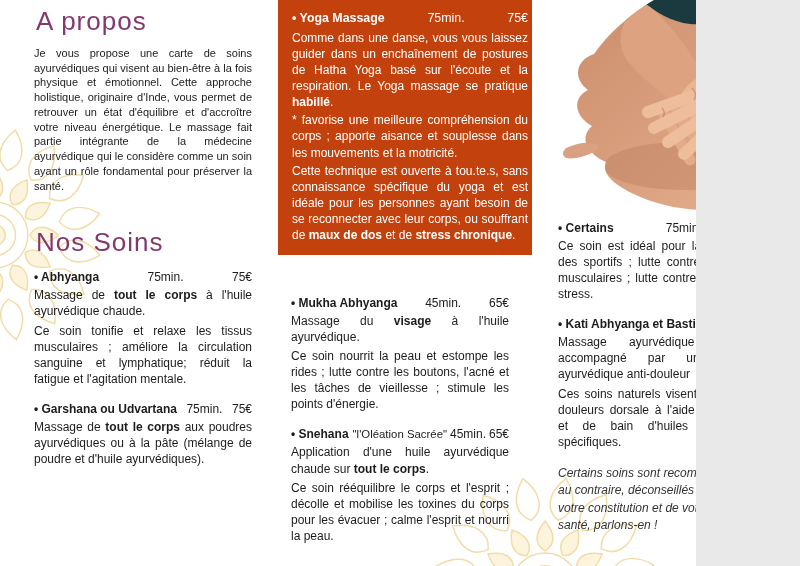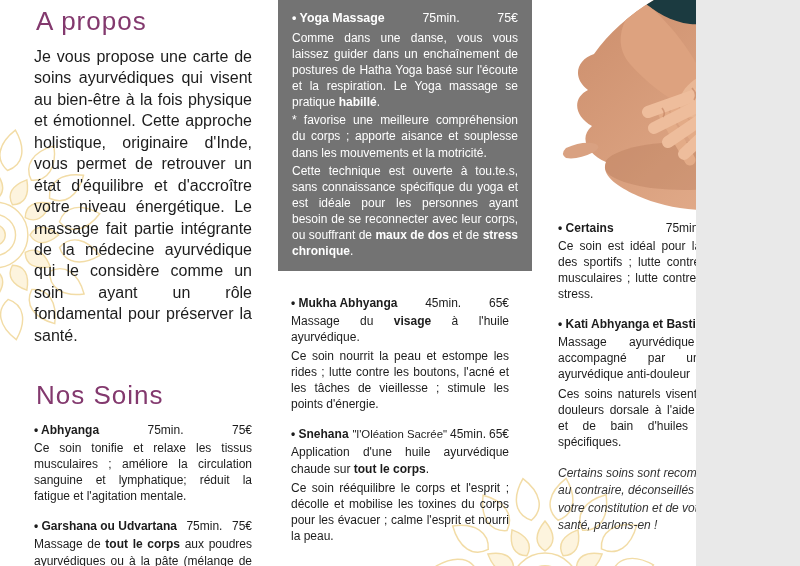--- a/index.html
+++ b/index.html
@@ -6,33 +6,33 @@
   .page{position:relative;width:696px;height:566px;background:#ffffff;overflow:hidden;
         font-family:"Liberation Sans","DejaVu Sans",sans-serif;color:#1c1c1c;}
   .mandala{position:absolute;pointer-events:none;}
   .mandala-left{left:-118px;top:122px;width:226px;height:226px;}
   .mandala-bottom{left:428px;top:470px;width:234px;height:234px;}
 
   .col{position:absolute;z-index:2;}
   .col-left{left:34px;top:6px;width:218px;}
   .heading{font-size:26px;font-weight:400;color:#83396e;letter-spacing:1px;margin:0 0 9px 2px;}
   .services-heading{margin-top:34px;margin-bottom:12px;}
-  .body-text{font-size:16px;line-height:1.34;text-align:justify;margin:0;}
+  .body-text{font-size:11px;line-height:1.34;text-align:justify;margin:0;}
 
   .svc{margin-bottom:15px;}
   .svc-title{display:flex;align-items:baseline;font-size:12px;white-space:nowrap;margin-bottom:3px;}
   .svc-name{font-weight:bold;}
   .svc-sub{margin-left:4px;font-size:11.4px;}
   .svc-dur{margin-left:auto;}
   .svc-price{margin-left:auto;}
   .svc-p{font-size:12px;line-height:1.34;text-align:justify;margin:0 0 3px 0;}
   .b{font-weight:bold;}
 
   .yoga-box{position:absolute;z-index:2;left:278px;top:0;width:254px;min-height:252px;
-            background:#737373;color:#ffffff;padding:11px 14px 10px 14px;box-sizing:border-box;}
+            background:#c2410c;color:#ffffff;padding:11px 4px 10px 14px;box-sizing:border-box;}
   .yoga-box .svc-title{margin-bottom:5px;font-size:12.4px;}
   .box-p{margin-bottom:2px;}
   .middle-services{left:291px;top:296px;width:218px;}
   .col-right{left:558px;top:221px;width:216px;}
   .note{font-style:italic;text-align:left;font-size:12px;line-height:1.45;color:#333;margin:14px 0 0 0;}
 
   .photo{position:absolute;z-index:1;left:542px;top:0;width:258px;height:218px;}
   .photo svg{width:100%;height:100%;display:block;}
 </style>
 </head>
@@ -155,20 +155,21 @@
     <h1 class="heading">A propos</h1>
     <p class="body-text">Je vous propose une carte de soins ayurvédiques qui visent au bien-être à la fois physique et émotionnel. Cette approche holistique, originaire d'Inde, vous permet de retrouver un état d'équilibre et d'accroître votre niveau énergétique. Le massage fait partie intégrante de la médecine ayurvédique qui le considère comme un soin ayant un rôle fondamental pour préserver la santé.</p>
     <h1 class="heading services-heading">Nos Soins</h1>
     <div>
         <div class="svc">
           <div class="svc-title">
             <span class="svc-name">• Abhyanga</span>
             <span class="svc-dur">75min.</span>
             <span class="svc-price">75€</span>
           </div>
+          <p class="svc-p"><span>Massage de </span><span class="b">tout le corps</span><span> à l'huile ayurvédique chaude.</span></p>
           <p class="svc-p"><span>Ce soin tonifie et relaxe les tissus musculaires ; améliore la circulation sanguine et lymphatique; réduit la fatigue et l'agitation mentale.</span></p>
         </div>
         <div class="svc">
           <div class="svc-title">
             <span class="svc-name">• Garshana ou Udvartana</span>
             <span class="svc-dur">75min.</span>
             <span class="svc-price">75€</span>
           </div>
           <p class="svc-p"><span>Massage de </span><span class="b">tout le corps</span><span> aux poudres ayurvédiques ou à la pâte (mélange de poudre et d'huile ayurvédiques).</span></p>
         </div>

